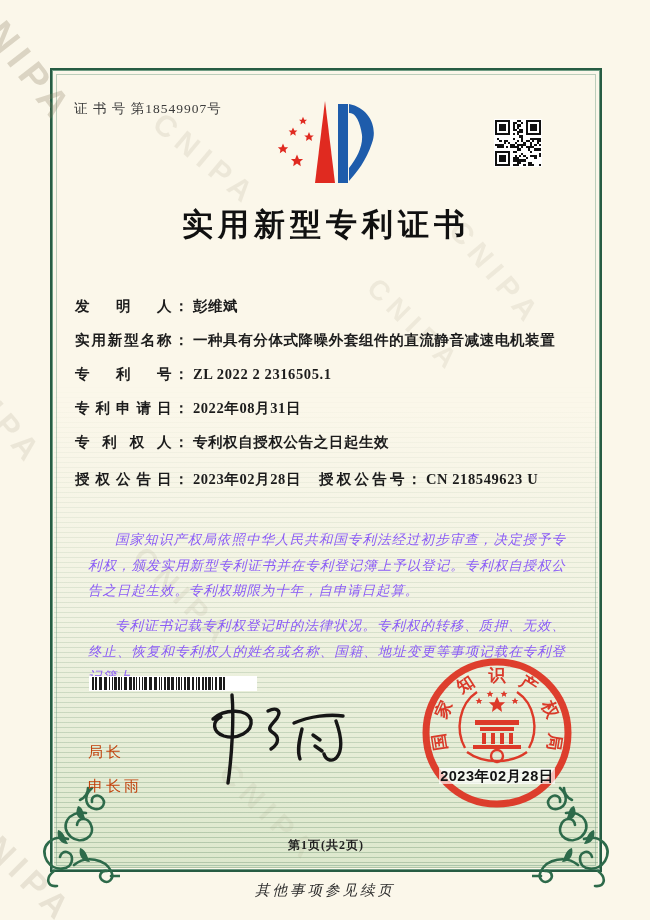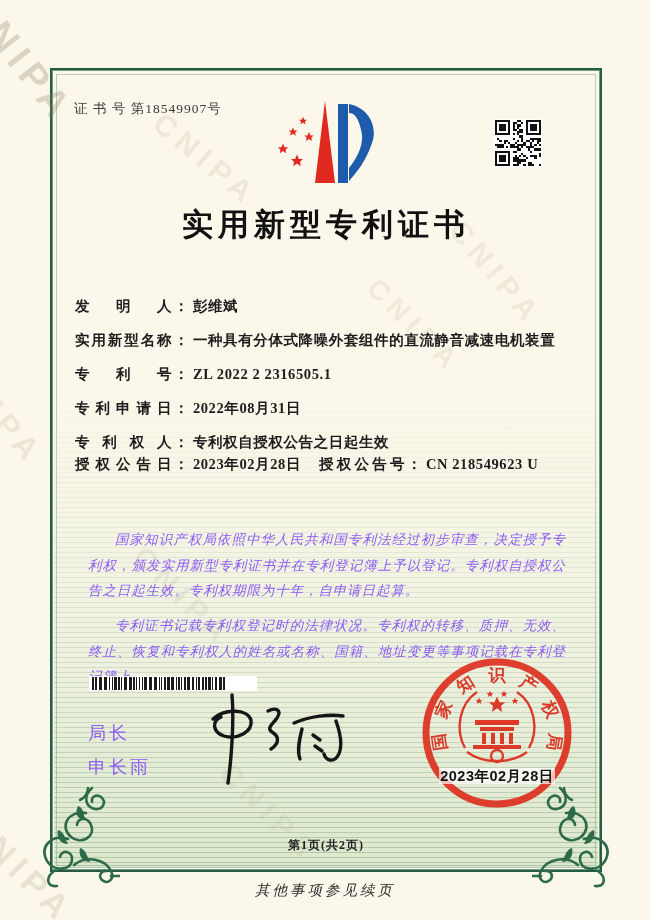--- a/index.html
+++ b/index.html
@@ -84,21 +84,21 @@
     text-align:center; font-size:31px; font-weight:700;
     letter-spacing:5px; color:#101010;
   }
 
   
   .fields { position:absolute; left:75px; top:257px; width:508px; z-index:4; font-size:14.5px; font-weight:600; color:#1c1c1c; }
   .frow { line-height:22px; position:relative; letter-spacing:.4px; }
   .frow + .frow { margin-top:12px; }
   .frow.r2 { margin-top:38px; }
   .frow.r6 { margin-top:13px; }
-  .frow.r7 { margin-top:0; }
+  .frow.r7 { margin-top:15px; }
   .flabel {
     display:inline-block; width:97px;
     text-align:justify; text-align-last:justify;
     vertical-align:top;
   }
   .fcolon { display:inline-block; margin:0 1px 0 2px; }
   .fvalue { margin-left:3px; letter-spacing:.6px; }
   .fsecond { position:absolute; left:244px; top:0; white-space:nowrap; }
   .fsecond .flabel { width:86px; }
 
@@ -111,23 +111,23 @@
   .paras p { text-indent:2em; }
   .paras p + p { margin-top:9px; }
 
   
   .barcode {
     position:absolute; left:89px; top:676px; width:168px; height:15px; z-index:4;
     background:#fff; display:flex; align-items:stretch; padding:1px 3px; overflow:hidden;
   }
   .barcode i { display:block; background:#1b1b1b; flex:none; }
   .juzhang {
-    position:absolute; left:88px; top:716px; z-index:4;
+    position:absolute; left:88px; top:735px; z-index:4;
     font-family:"Liberation Sans", sans-serif;
-    font-size:18px; letter-spacing:3px; color:#8b5cf6; line-height:34px;
+    font-size:15px; letter-spacing:3px; color:#c2410c; line-height:34px;
   }
   .signature { position:absolute; left:196px; top:683px; width:150px; height:112px; z-index:4; }
 
   
   .seal { position:absolute; left:419px; top:654px; width:156px; height:158px; z-index:5; }
   .seal svg { position:absolute; inset:0; }
   .seal-char {
     position:absolute; left:50%; top:50%;
     font-family:"Liberation Sans", sans-serif;
     font-size:17px; font-weight:700; color:#d92b1b;

